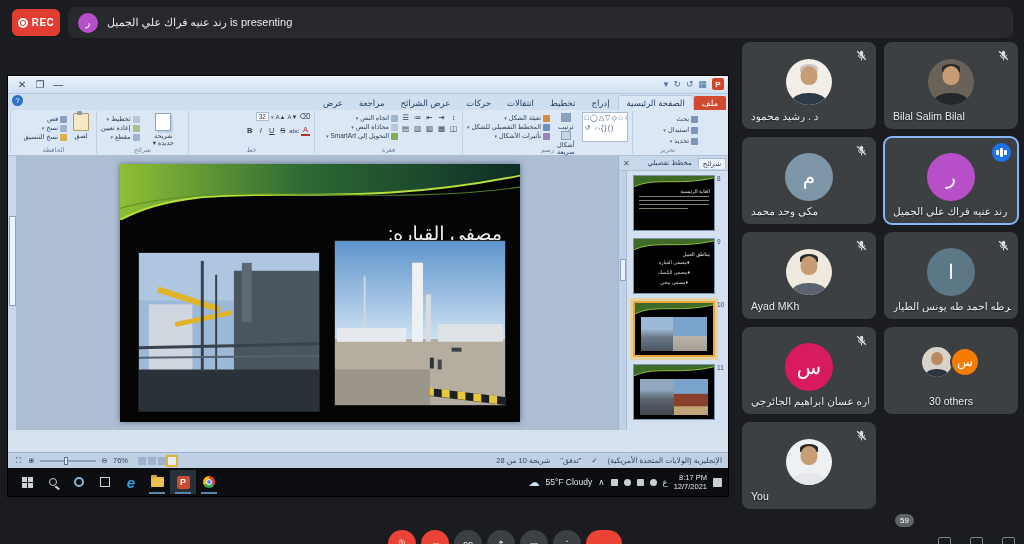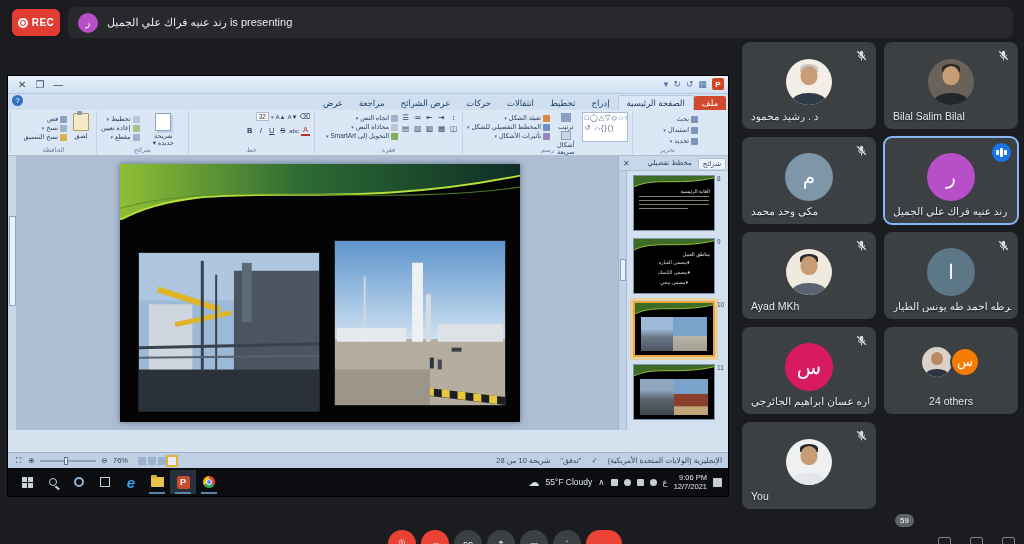--- a/index.html
+++ b/index.html
@@ -433,20 +433,21 @@
                   <stop offset="0" stop-color="#8fbf35"></stop>
                     <stop offset="0.45" stop-color="#2e6b33"></stop>
                     <stop offset="1" stop-color="#0d2e26"></stop>
                 </linearGradient>
               </defs>
               <rect width="400" height="58" fill="#040404"></rect>
               <path d="M0,58 C90,8 200,54 400,12 L400,0 L0,0 Z" fill="url(#gw)"></path>
               <path d="M0,58 C90,8 200,54 400,12" stroke="#b6e03c" stroke-width="2" fill="none"></path>
               <path d="M0,46 C110,14 250,46 400,24" stroke="#5f8f2a" stroke-width="1.2" fill="none" opacity="0.85"></path>
             </svg>
+            <div class="stitle">مصفى القياره:</div>
             <svg class="sphoto left" viewBox="0 0 182 160" preserveAspectRatio="none">
               <rect width="182" height="160" fill="#9db9d8"></rect>
               <rect x="0" y="0" width="182" height="48" fill="#aec6e0"></rect>
               <rect x="96" y="18" width="86" height="142" fill="#4a5560"></rect>
               <rect x="104" y="10" width="10" height="60" fill="#5d6a76"></rect>
               <rect x="10" y="52" width="44" height="74" fill="#cfd6dd"></rect>
               <rect x="0" y="118" width="182" height="42" fill="#2b3138"></rect>
               <rect x="20" y="34" width="66" height="6" fill="#e0b428" transform="rotate(18 20 34)"></rect>
               <rect x="36" y="70" width="58" height="5" fill="#e0b428" transform="rotate(-12 36 70)"></rect>
               <line x1="64" y1="8" x2="64" y2="120" stroke="#39424c" stroke-width="3"></line>
@@ -541,21 +542,21 @@
         </div>
       <div class="tray">
         <span class="cloud">☁</span>
         <span>55°F Cloudy</span>
         <span>∧</span>
         <span class="tico"></span>
         <span class="tico rnd"></span>
         <span class="tico"></span>
         <span class="tico rnd"></span>
         <span>ع</span>
-        <span class="clock"><span>9:06 PM</span><br><span>12/7/2021</span></span>
+        <span class="clock"><span>8:17 PM</span><br><span>12/7/2021</span></span>
         <span class="tico" style="width:9px;height:9px"></span>
       </div>
     </div>
   </div>
 
   <div class="tiles">
 
     <div class="tile">
       <div class="pava v-rashid">
           <div class="hair"></div>
@@ -646,21 +647,21 @@
     </div>
 
     <div class="tile">
       <div class="grpava">
         <div class="mini ph">
             <div class="head" style="position:absolute;left:50%;transform:translateX(-50%);border-radius:50% 50% 46% 46%;background:#b98a62"></div>
             <div class="body" style="position:absolute;bottom:-3px;left:50%;transform:translateX(-50%);border-radius:48% 48% 0 0;background:#2e3540"></div>
           </div>
         <div class="mini lt" style="background:#f57c00">س</div>
       </div>
-      <div class="tname center">24 others</div>
+      <div class="tname center">30 others</div>
     </div>
 
     <div class="tile">
       <div class="pava v-you">
           <div class="hair"></div>
           <div class="head"></div>
           <div class="body"></div>
         </div>
       <svg class="micoff" viewBox="0 0 24 24">
           <path d="M12 3a3 3 0 0 1 3 3v5a3 3 0 0 1-6 0V6a3 3 0 0 1 3-3z" fill="#dadce0"></path>

